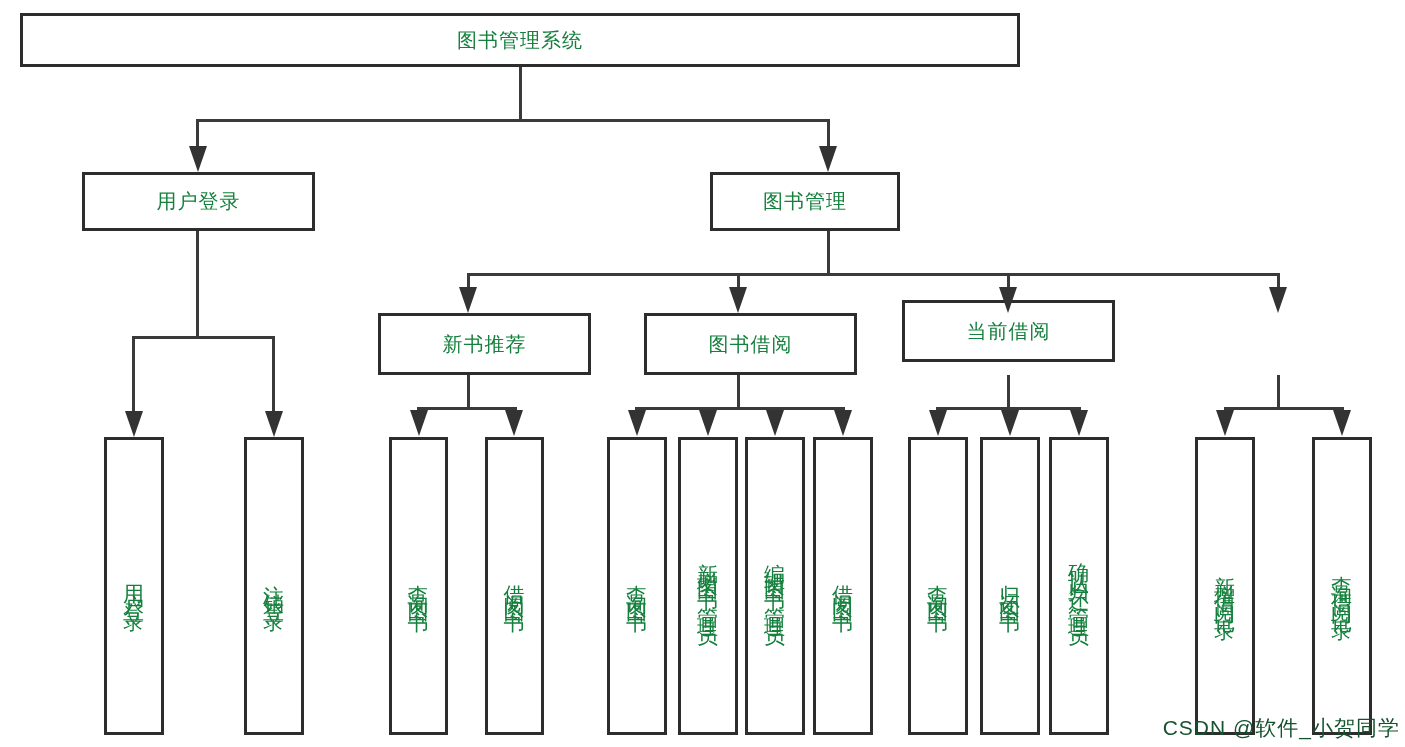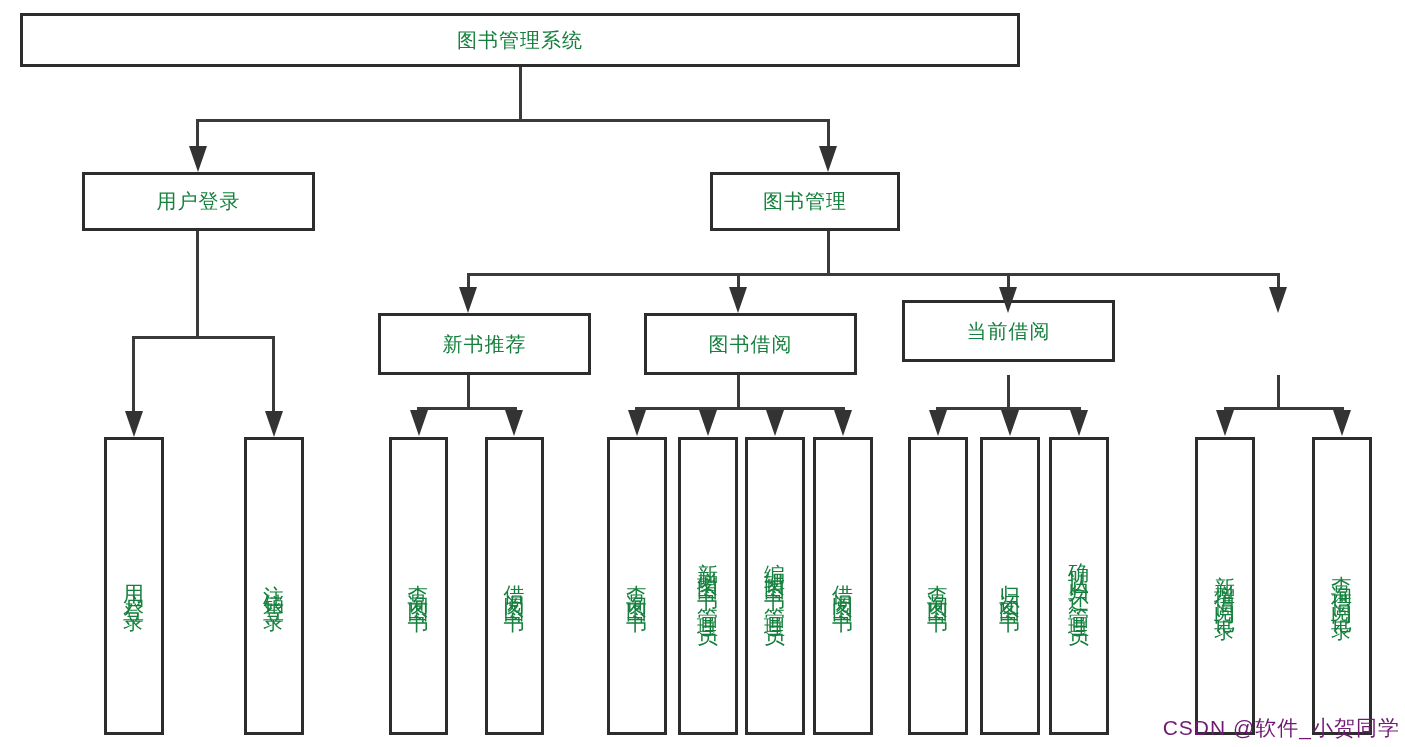--- a/index.html
+++ b/index.html
@@ -16,21 +16,21 @@
     writing-mode:vertical-rl;font-size:21px;letter-spacing:9px;line-height:1;
   }
   .vl{position:absolute;width:3px;background:#3a3a3a;}
   .hl{position:absolute;height:3px;background:#3a3a3a;}
   .arrow{
     position:absolute;width:0;height:0;
     border-left:9px solid transparent;border-right:9px solid transparent;
     border-top:26px solid #333333;
   }
   .watermark{
-    position:absolute;top:714px;right:5px;color:#701a75;font-size:21px;letter-spacing:1px;
+    position:absolute;top:714px;right:5px;color:#14532d;font-size:21px;letter-spacing:1px;
   }
 </style>
 </head>
 <body>
 
 <div id="canvas">
 
   <div class="node node-h" style="left:20px;top:13px;width:1000px;height:54px;">图书管理系统</div>
 
   <div class="node node-h" style="left:82px;top:172px;width:233px;height:59px;">用户登录</div>

